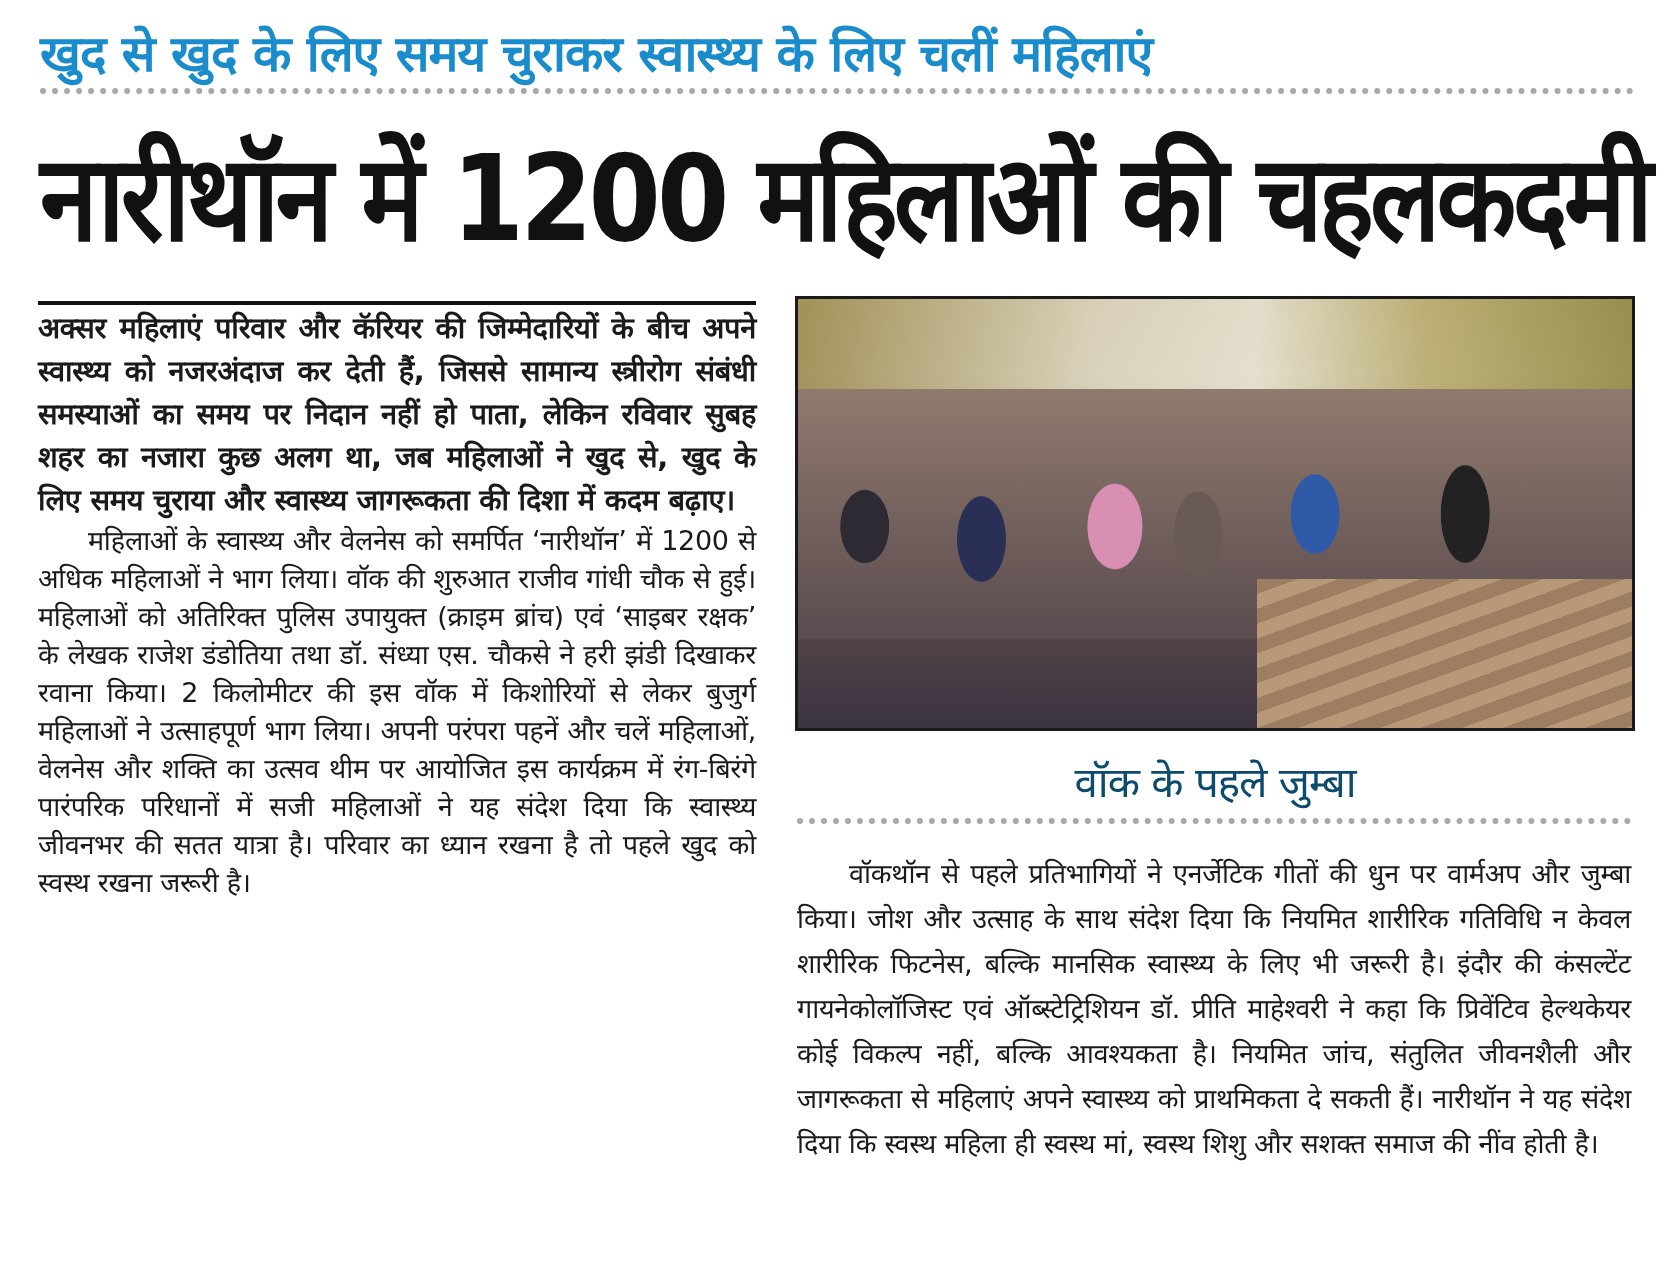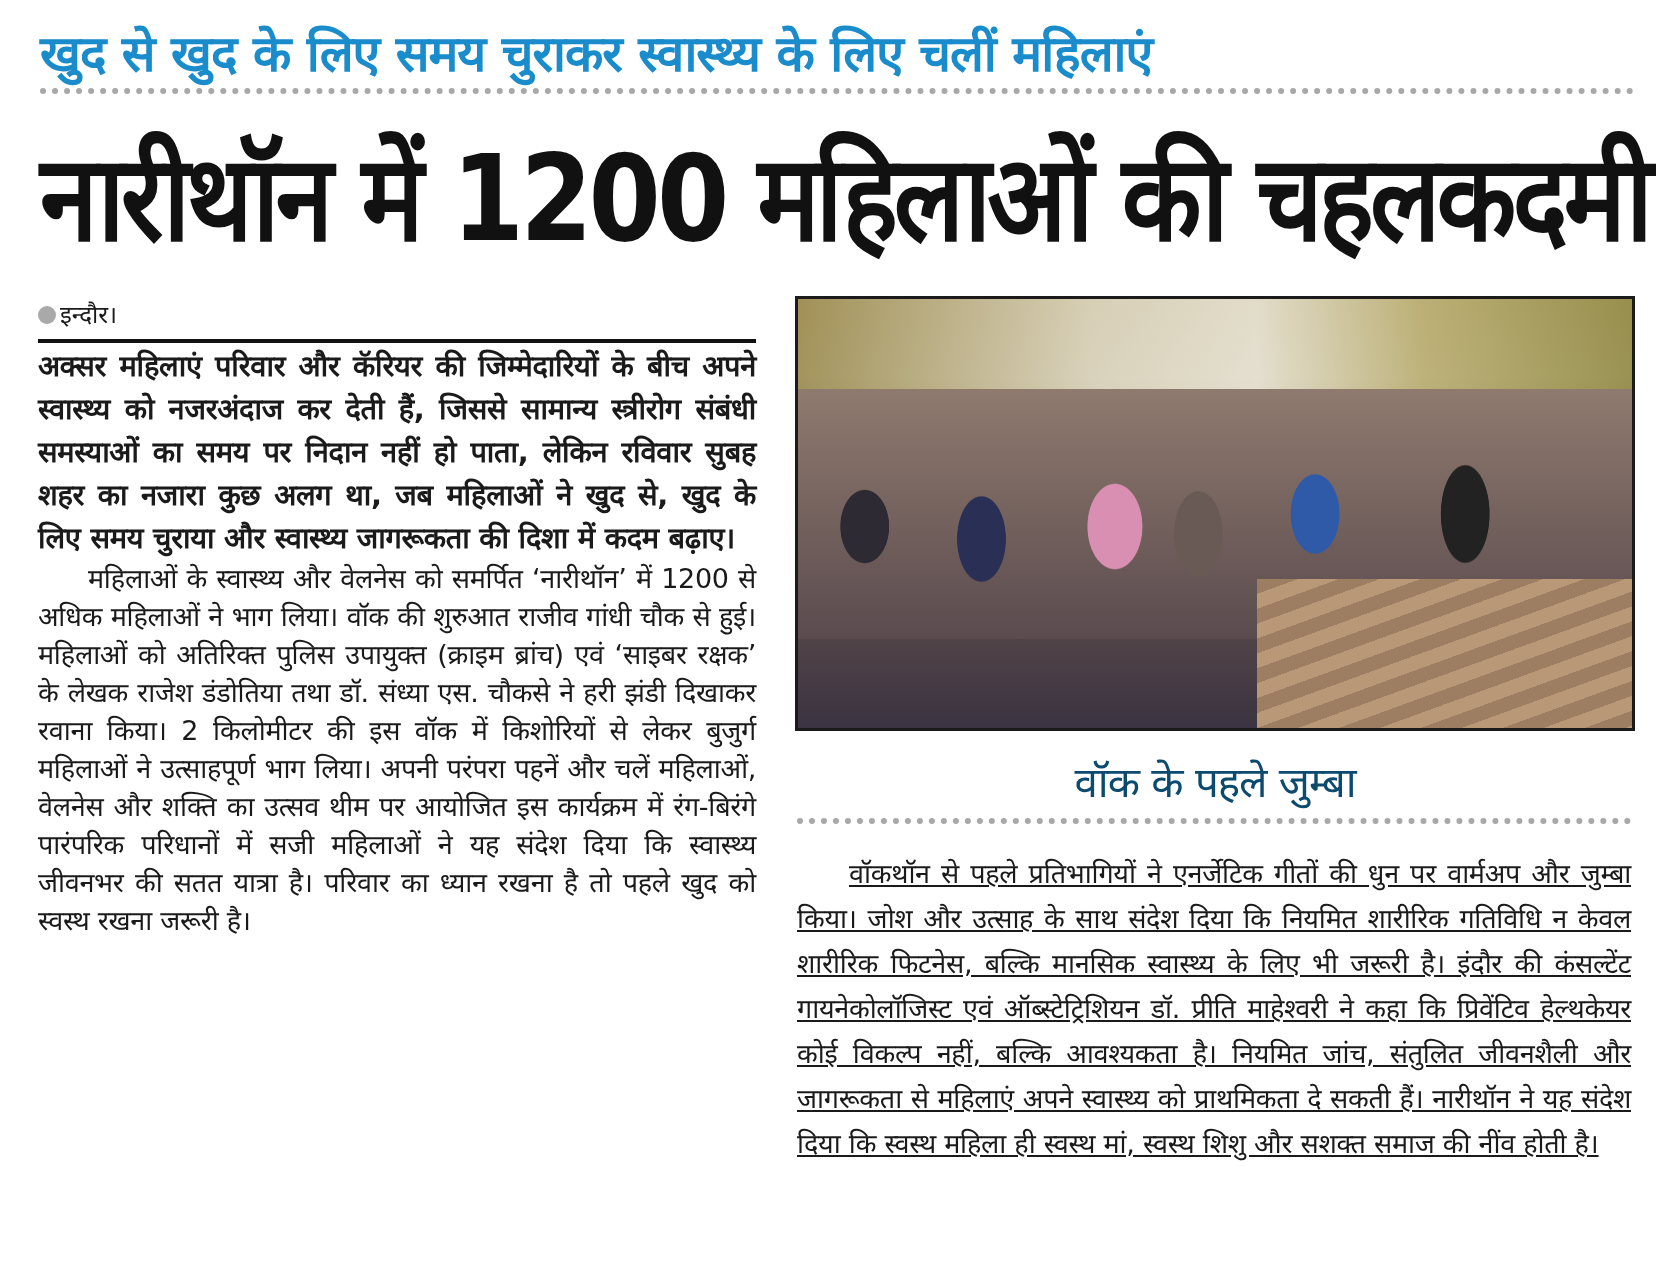--- a/index.html
+++ b/index.html
@@ -65,38 +65,34 @@
   .photo .pavement { position: absolute; left: 55%; top: 280px; width: 45%; height: 150px;
     background: repeating-linear-gradient(160deg, #9d7e63 0 14px, #b89877 14px 28px); }
   .photo .road { position: absolute; left: 0; top: 300px; width: 55%; height: 130px;
     background: linear-gradient(180deg, #5a4a4a, #3b3342); }
   .subhead {
     position: absolute; left: 795px; top: 754px; width: 840px; height: 58px;
     text-align: center; font-size: 42px; line-height: 58px; color: #0c4a6e;
     letter-spacing: -1px;
   }
   .col-right {
-    position: absolute; left: 797px; top: 851px; width: 834px; text-decoration: underline;
+    position: absolute; left: 797px; top: 851px; width: 834px;
   }
   .col-right .body-text { font-size: 27px; line-height: 45px; }
   .col-right .body-text.first { text-indent: 52px; }
 </style>
 </head>
 <body>
 
 <div class="kicker">खुद से खुद के लिए समय चुराकर स्वास्थ्य के लिए चलीं महिलाएं</div>
 <div class="dots" style="left:40px; top:88px; width:1594px;"></div>
 
 <div class="headline">नारीथॉन में 1200 महिलाओं की चहलकदमी</div>
 
 <div class="col-left">
-  <div class="dateline">
-    <span class="bullet"></span>
-    <span>इन्दौर।</span>
-  </div>
   <div class="rule"></div>
   <p class="lead">अक्सर महिलाएं परिवार और कॅरियर की जिम्मेदारियों के बीच अपने स्वास्थ्य को नजरअंदाज कर देती हैं, जिससे सामान्य स्त्रीरोग संबंधी समस्याओं का समय पर निदान नहीं हो पाता, लेकिन रविवार सुबह शहर का नजारा कुछ अलग था, जब महिलाओं ने खुद से, खुद के लिए समय चुराया और स्वास्थ्य जागरूकता की दिशा में कदम बढ़ाए।</p>
   <p class="body-text">महिलाओं के स्वास्थ्य और वेलनेस को समर्पित ‘नारीथॉन’ में 1200 से अधिक महिलाओं ने भाग लिया। वॉक की शुरुआत राजीव गांधी चौक से हुई। महिलाओं को अतिरिक्त पुलिस उपायुक्त (क्राइम ब्रांच) एवं ‘साइबर रक्षक’ के लेखक राजेश डंडोतिया तथा डॉ. संध्या एस. चौकसे ने हरी झंडी दिखाकर रवाना किया। 2 किलोमीटर की इस वॉक में किशोरियों से लेकर बुजुर्ग महिलाओं ने उत्साहपूर्ण भाग लिया। अपनी परंपरा पहनें और चलें महिलाओं, वेलनेस और शक्ति का उत्सव थीम पर आयोजित इस कार्यक्रम में रंग-बिरंगे पारंपरिक परिधानों में सजी महिलाओं ने यह संदेश दिया कि स्वास्थ्य जीवनभर की सतत यात्रा है। परिवार का ध्यान रखना है तो पहले खुद को स्वस्थ रखना जरूरी है।</p>
 </div>
 
 <div class="photo">
   <div class="sky"></div>
   <div class="road"></div>
   <div class="crowd"></div>
   <div class="pavement"></div>

